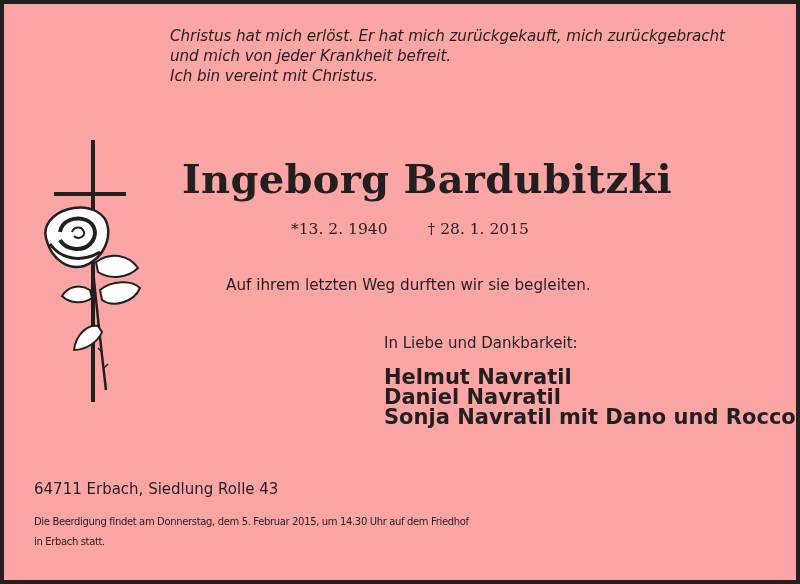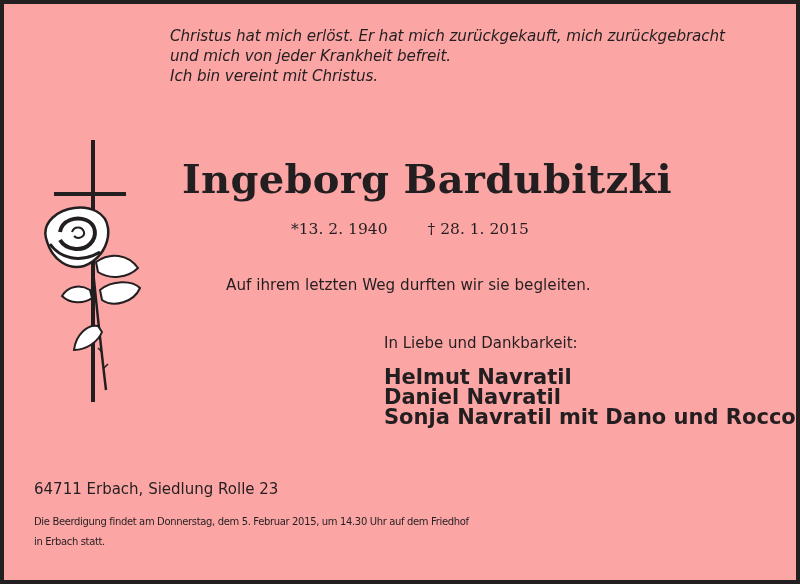--- a/index.html
+++ b/index.html
@@ -73,20 +73,20 @@
   <div class="abs lastway">Auf ihrem letzten Weg durften wir sie begleiten.</div>
 
   <div class="abs thanks">In Liebe und Dankbarkeit:</div>
 
   <div class="abs family">
     <div>Helmut Navratil</div>
     <div>Daniel Navratil</div>
     <div>Sonja Navratil mit Dano und Rocco</div>
   </div>
 
-  <div class="abs address">64711 Erbach, Siedlung Rolle 23</div>
+  <div class="abs address">64711 Erbach, Siedlung Rolle 43</div>
 
   <div class="abs funeral">
     <div>Die Beerdigung findet am Donnerstag, dem 5. Februar 2015, um 14.30 Uhr auf dem Friedhof</div>
     <div>in Erbach statt.</div>
   </div>
 
 </div>
 
 </body></html>

